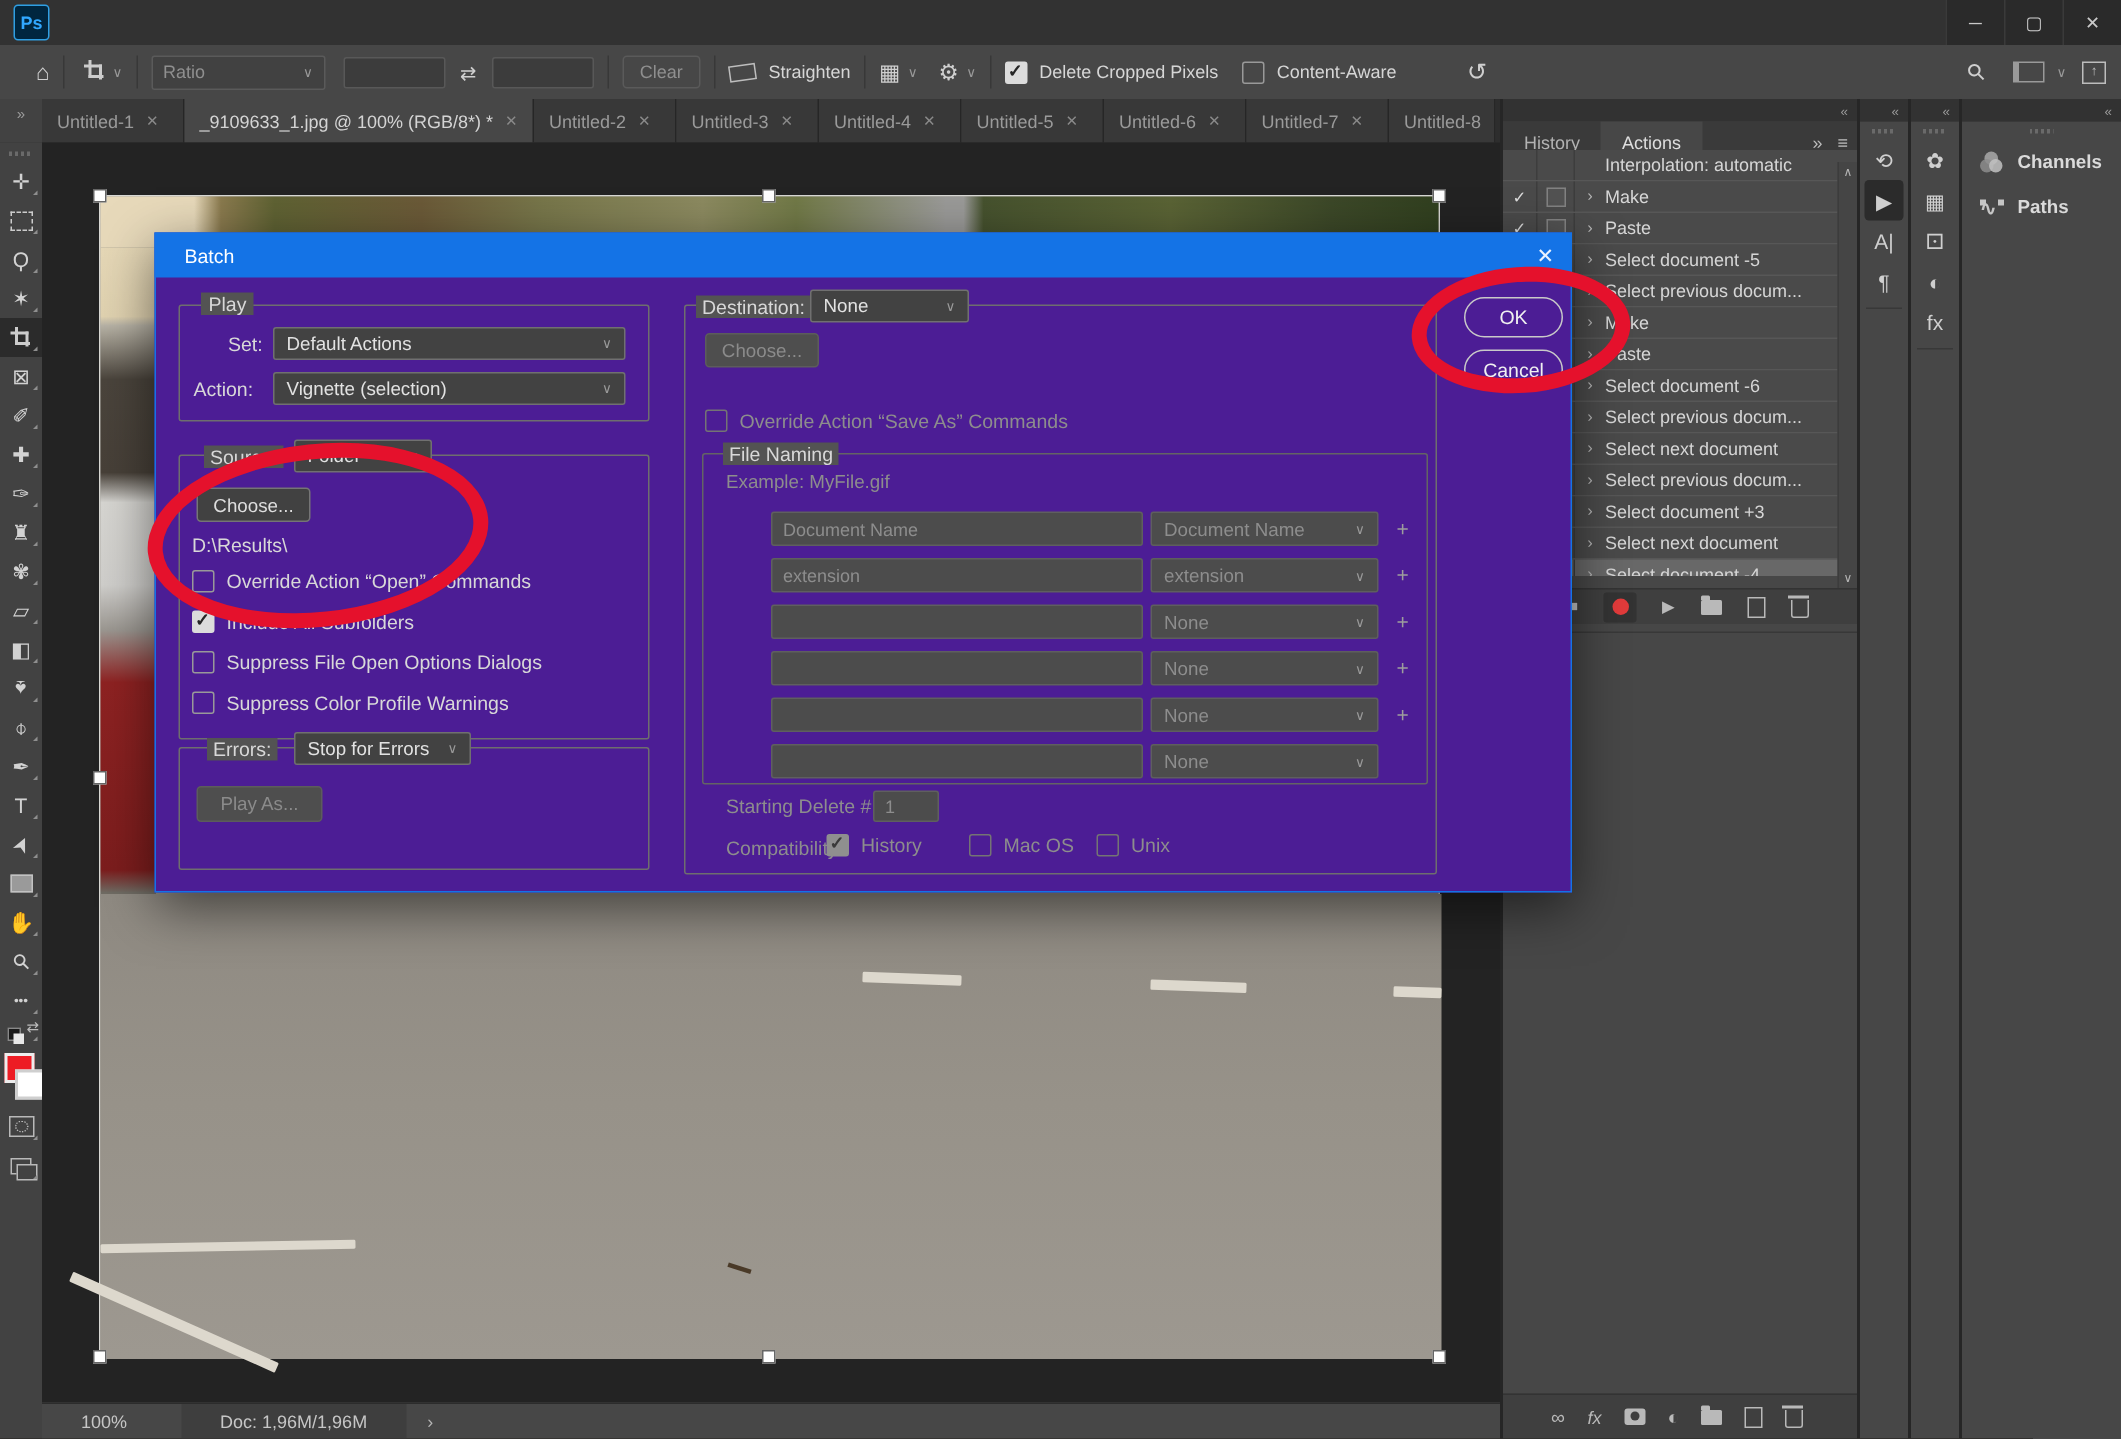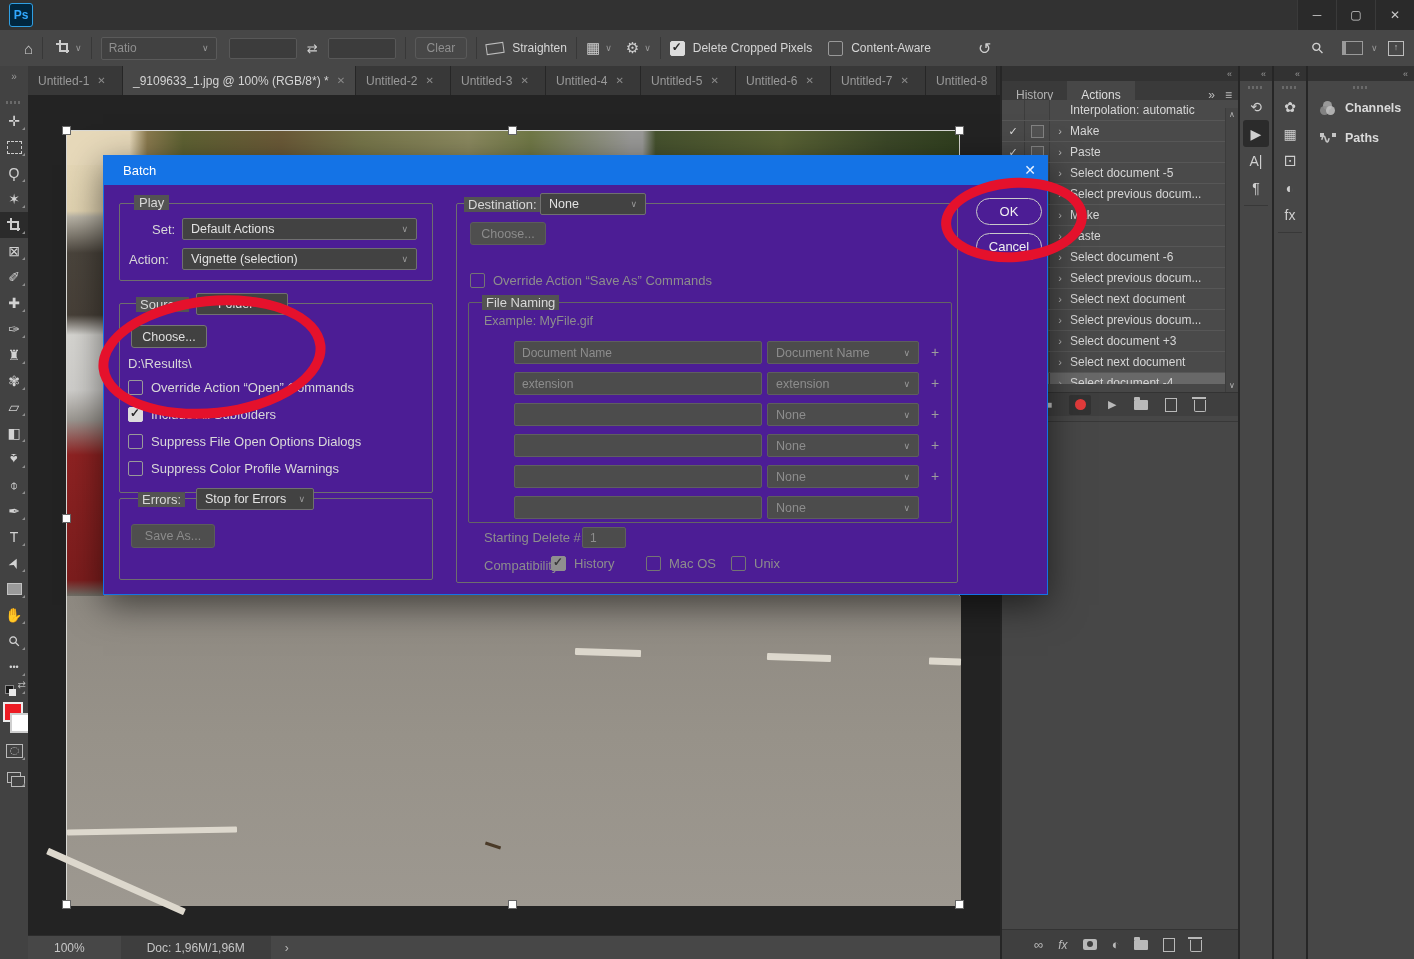--- a/index.html
+++ b/index.html
@@ -609,21 +609,21 @@
         <span class="chev">∨</span>
     </div>
     <span class="dlabel" style="left:25px;top:96px;">Action:</span>
     <div class="dd" style="left:78px;top:92px;width:235px;">
       <span>Vignette (selection)</span>
         <span class="chev">∨</span>
     </div>
 
     <div class="group" style="left:15px;top:147px;width:312px;height:188px;"></div>
     <span class="dlabel" style="left:32px;top:141px;background:#535353;padding:0 4px;">Source:</span>
-    <div class="dd" style="left:92px;top:137px;width:92px;justify-content:center;">
+    <div class="dd" style="left:92px;top:137px;width:92px;">
       <span>Folder</span>
         <span class="chev">∨</span>
     </div>
     <div class="pbtn" style="left:27px;top:169px;width:76px;height:23px;">
       <span>Choose...</span>
     </div>
     <span class="dlabel" style="left:24px;top:200px;">D:\Results\</span>
     <div id="srcopts">
         <div class="cbrow" style="position: absolute; left: 24px; top: 224px;">
           <span class="cb"></span>
@@ -643,21 +643,21 @@
         </div>
       </div>
 
     <div class="group" style="left:15px;top:342px;width:312px;height:80px;"></div>
     <span class="dlabel" style="left:34px;top:336px;background:#535353;padding:0 4px;">Errors:</span>
     <div class="dd" style="left:92px;top:332px;width:118px;">
       <span>Stop for Errors</span>
         <span class="chev">∨</span>
     </div>
     <div class="pbtn dis" style="left:27px;top:368px;width:84px;height:24px;">
-      <span>Save As...</span>
+      <span>Play As...</span>
     </div>
 
     <div class="group" style="left:352px;top:47px;width:500px;height:378px;"></div>
     <span class="dlabel" style="left:360px;top:41px;background:#535353;padding:0 4px;">Destination:</span>
     <div class="dd" style="left:436px;top:37px;width:106px;">
       <span>None</span>
         <span class="chev">∨</span>
     </div>
     <div class="pbtn dis" style="left:366px;top:66px;width:76px;height:23px;">
       <span>Choose...</span>

